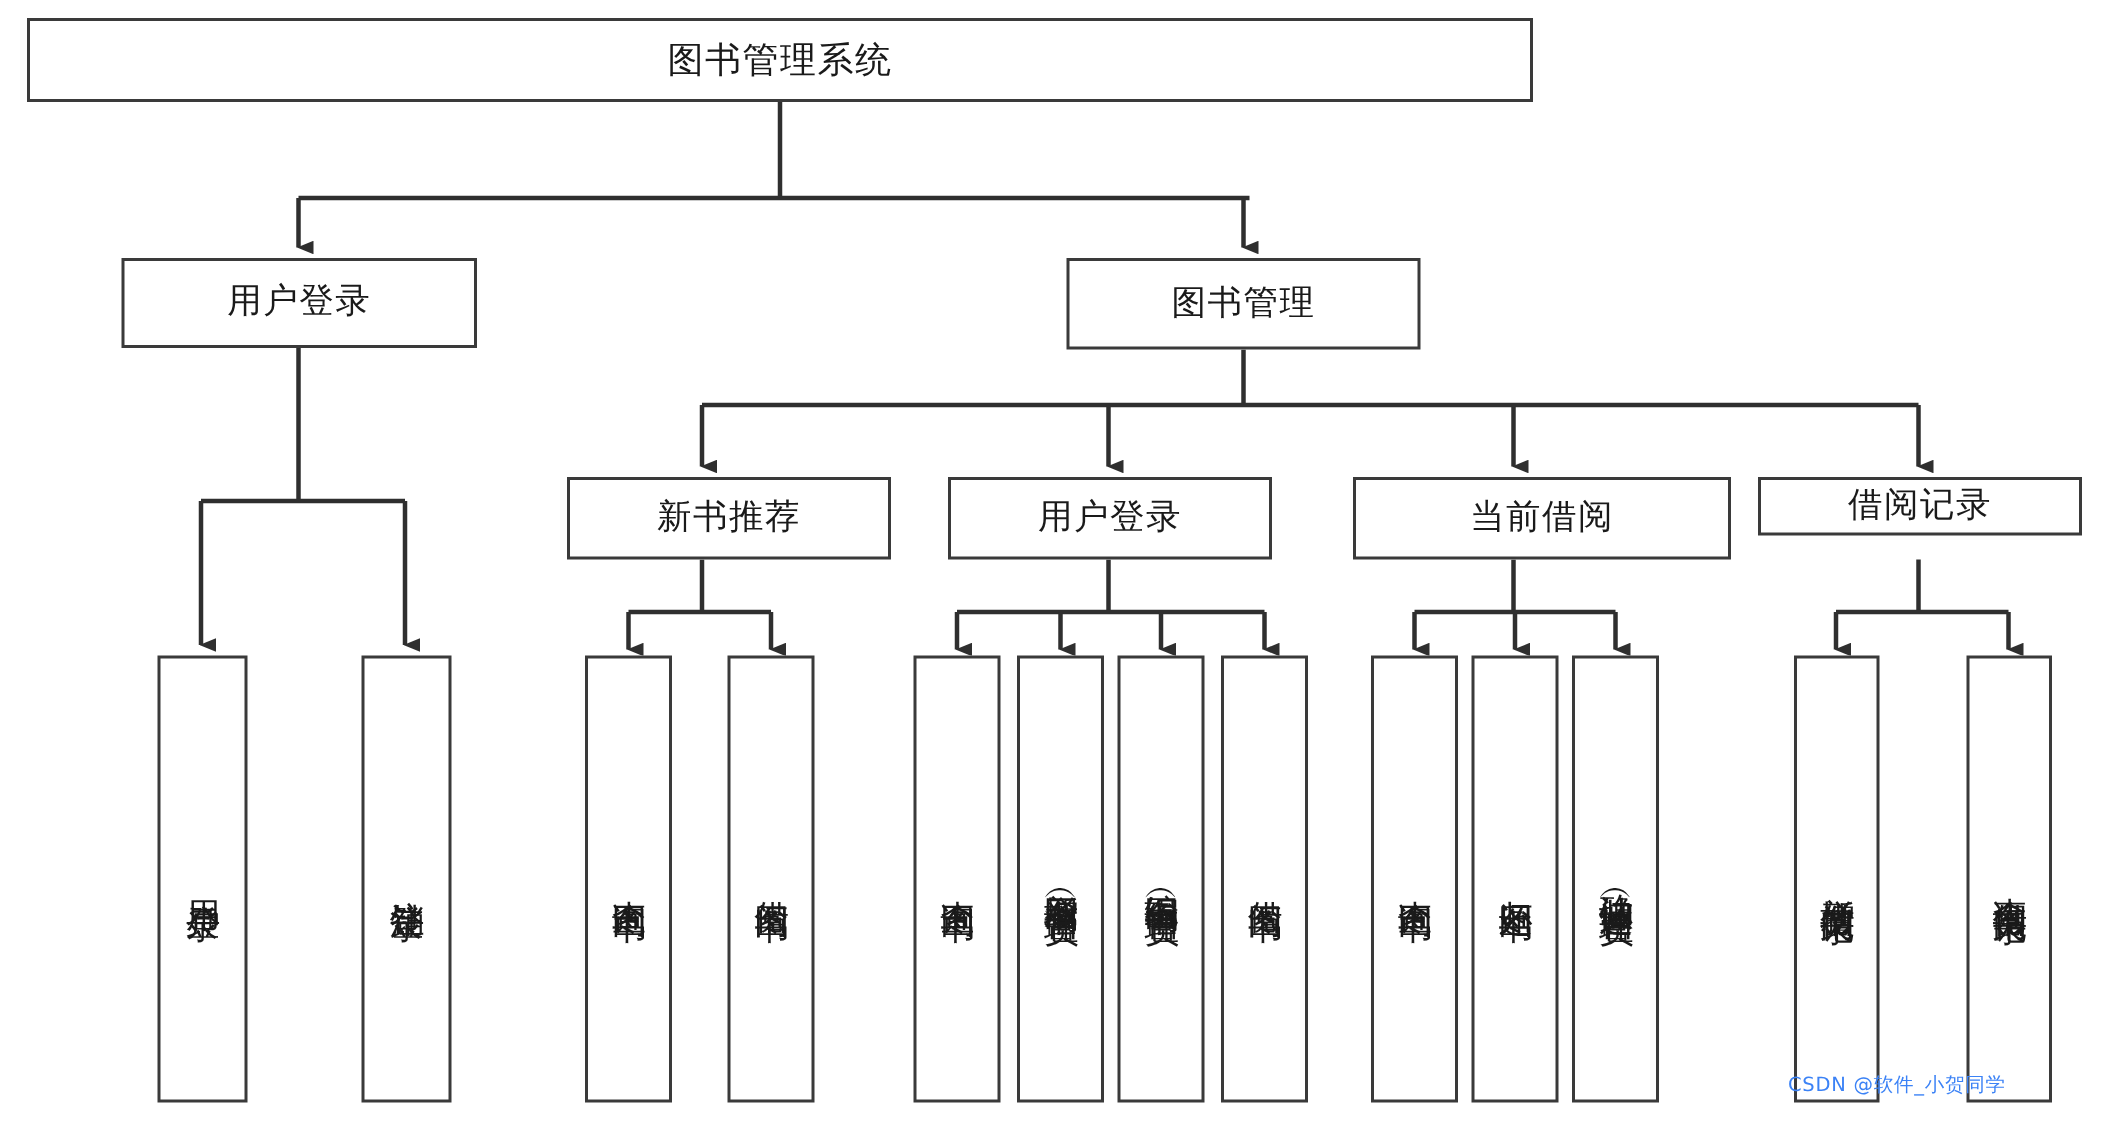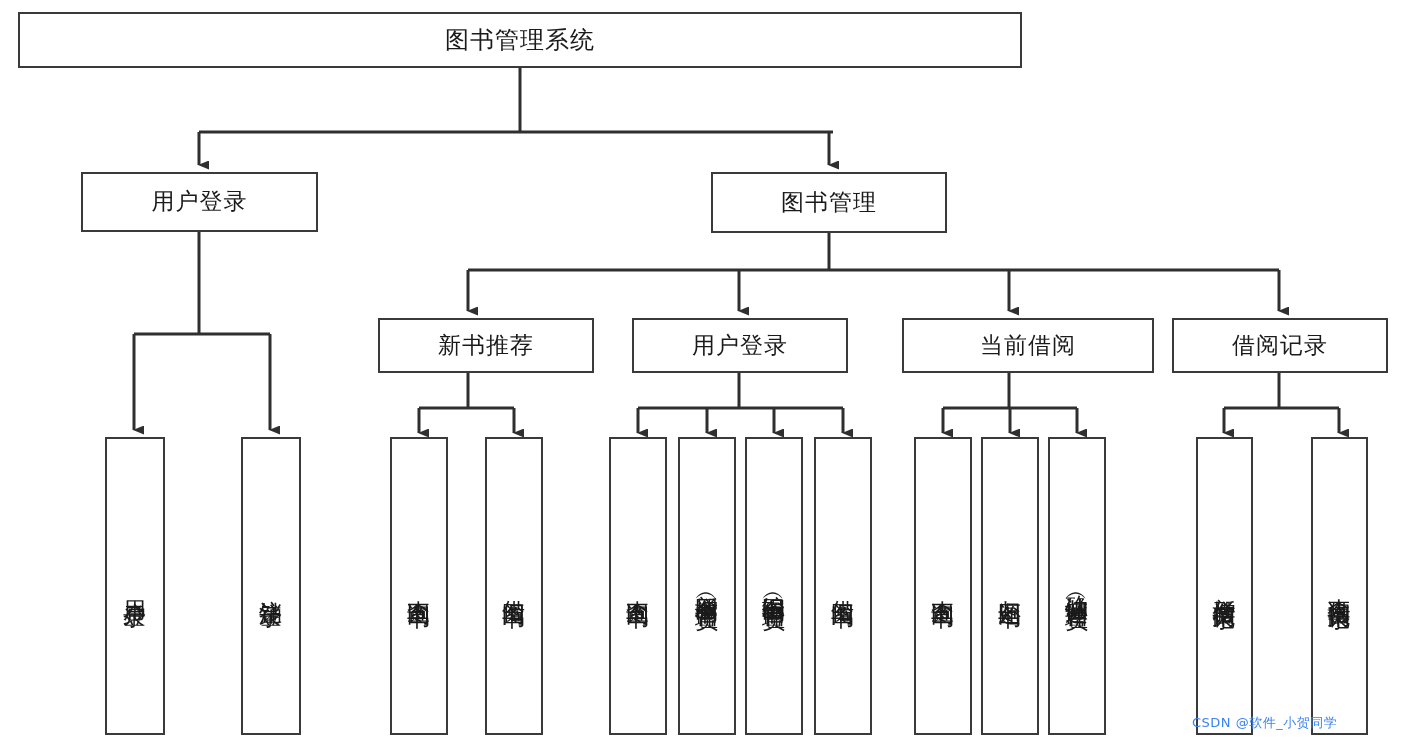--- a/index.html
+++ b/index.html
@@ -146,21 +146,21 @@
   </div>
 
   <div class="node h" style="left:632px; top:318px; width:216px; height:55px;">
     <span>用户登录</span>
   </div>
 
   <div class="node h" style="left:902px; top:318px; width:252px; height:55px;">
     <span>当前借阅</span>
   </div>
 
-  <div class="node h" style="left:1172px; top:318px; width:216px; height:55px;">
+  <div class="node h" style="left:1172px; top:318px; width:216px; height:39px;">
     <span>借阅记录</span>
   </div>
 
   <div class="node v" style="left:105px; top:437px; width:60px; height:298px;">
     <span class="vtext">用户登录</span>
   </div>
 
   <div class="node v" style="left:241px; top:437px; width:60px; height:298px;">
     <span class="vtext">注销登录</span>
   </div>

